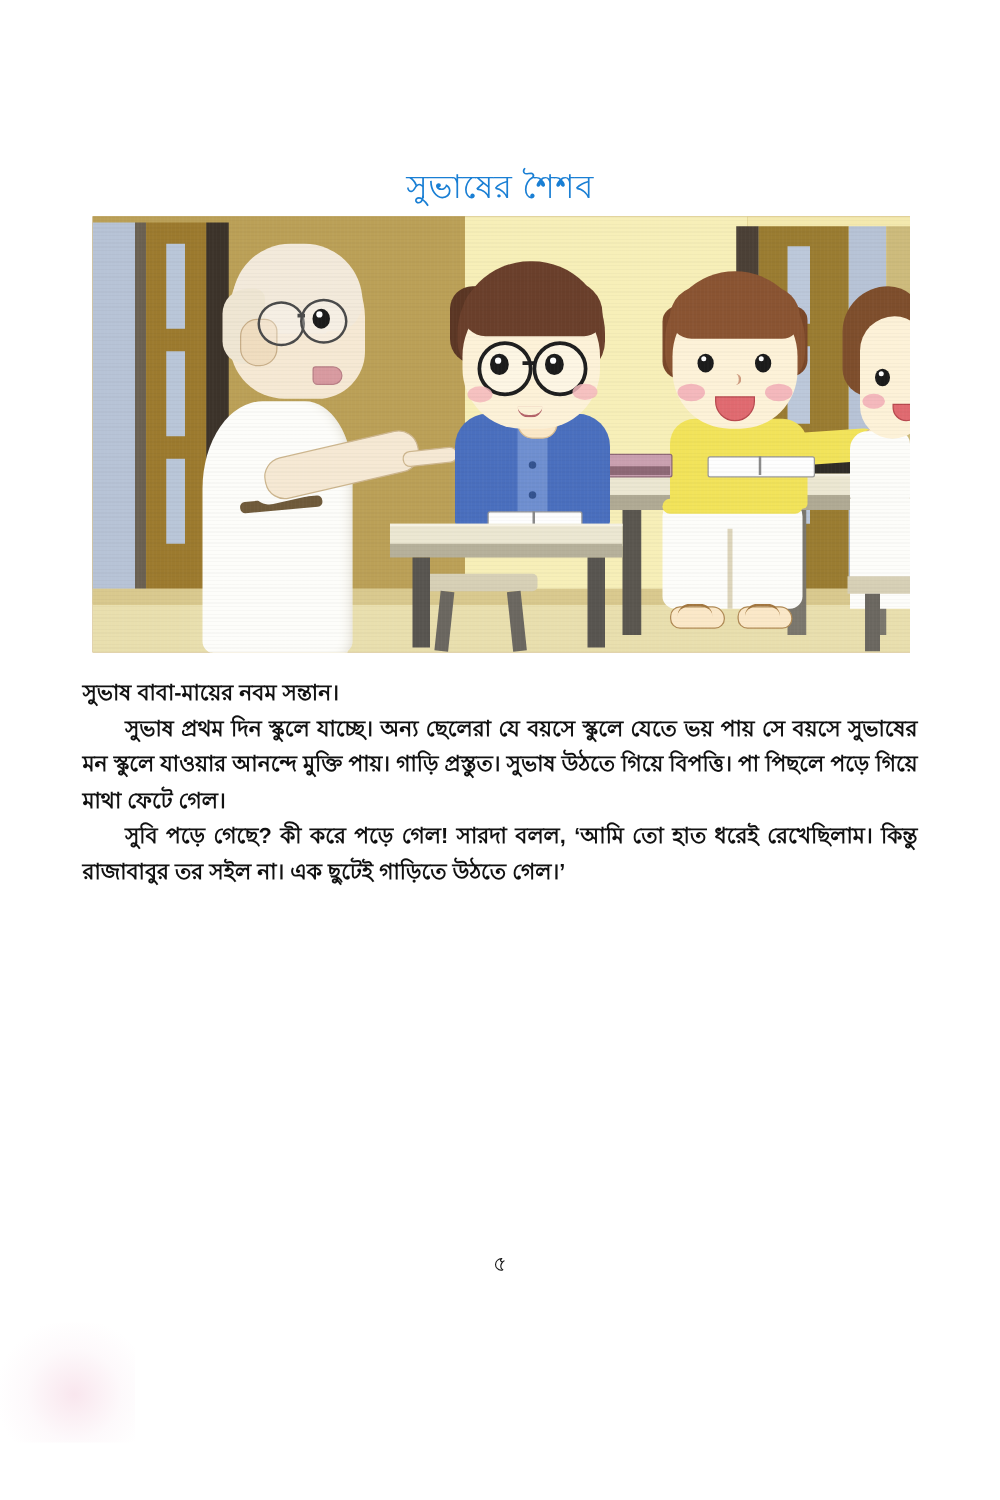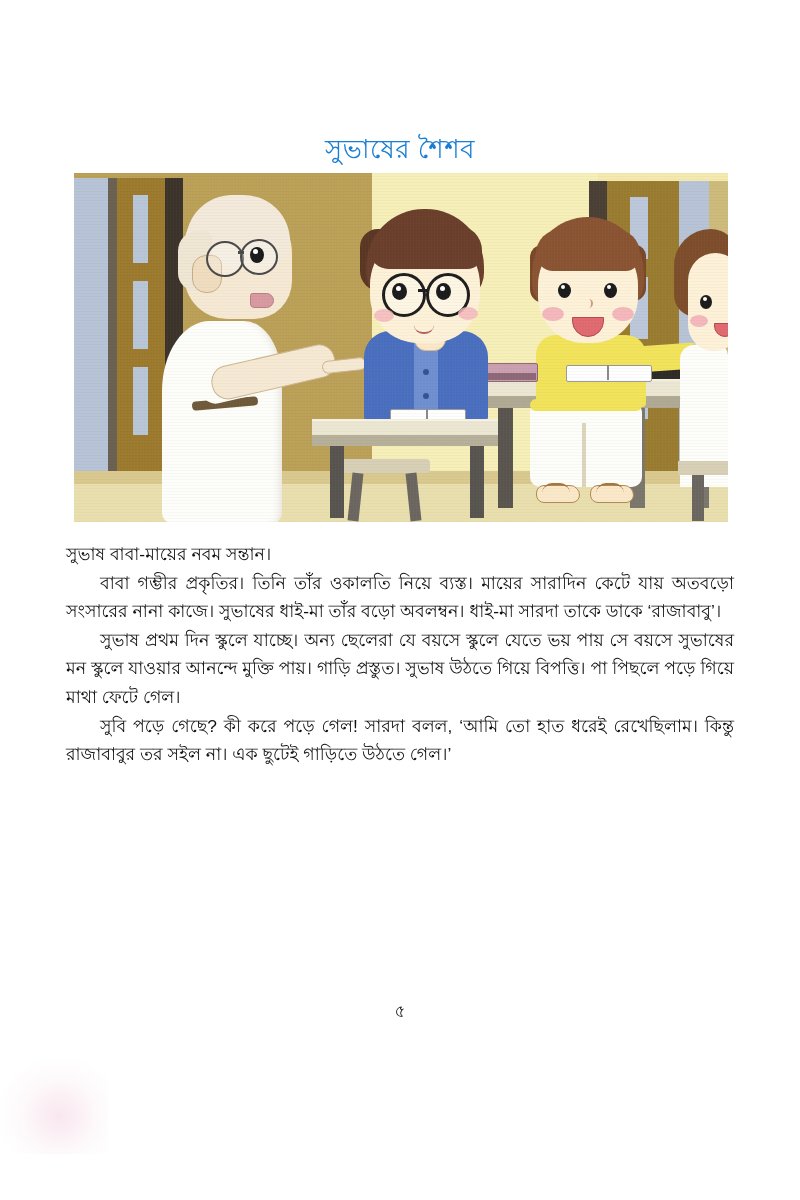--- a/index.html
+++ b/index.html
@@ -344,20 +344,21 @@
     font-size: 17.4px;
     line-height: 28.6px;
     text-align: justify;
     font-family: "Liberation Sans", "DejaVu Sans", sans-serif;
   }
   .body-text p {
     margin: 0;
     text-indent: 34px;
     text-align: justify;
     text-align-last: left;
+    font-weight: bold;
   }
   .body-text p.no-indent { text-indent: 0; }
 
   
   .page-number {
     position: absolute;
     left: 0; right: 0;
     top: 998px;
     text-align: center;
     font-size: 17px;
@@ -498,21 +499,20 @@
     <div class="i-layer desk1-leg-r"></div>
 
     <div class="i-layer bench-r-top"></div>
     <div class="i-layer bench-r-leg"></div>
 
     <div class="i-layer illus-grain"></div>
   </div>
 
   <div class="body-text">
     <p class="no-indent">সুভাষ বাবা-মায়ের নবম সন্তান।</p>
-    <p>বাবা গম্ভীর প্রকৃতির। তিনি তাঁর ওকালতি নিয়ে ব্যস্ত। মায়ের সারাদিন কেটে যায় অতবড়ো সংসারের নানা কাজে। সুভাষের ধাই-মা তাঁর বড়ো অবলম্বন। ধাই-মা সারদা তাকে ডাকে ‘রাজাবাবু’।</p>
     <p>সুভাষ প্রথম দিন স্কুলে যাচ্ছে। অন্য ছেলেরা যে বয়সে স্কুলে যেতে ভয় পায় সে বয়সে সুভাষের মন স্কুলে যাওয়ার আনন্দে মুক্তি পায়। গাড়ি প্রস্তুত। সুভাষ উঠতে গিয়ে বিপত্তি। পা পিছলে পড়ে গিয়ে মাথা ফেটে গেল।</p>
     <p>সুবি পড়ে গেছে? কী করে পড়ে গেল! সারদা বলল, ‘আমি তো হাত ধরেই রেখেছিলাম। কিন্তু রাজাবাবুর তর সইল না। এক ছুটেই গাড়িতে উঠতে গেল।’</p>
   </div>
 
   <div class="page-number">৫</div>
 
   <div class="scan-blot"></div>
 
 </div>
 

